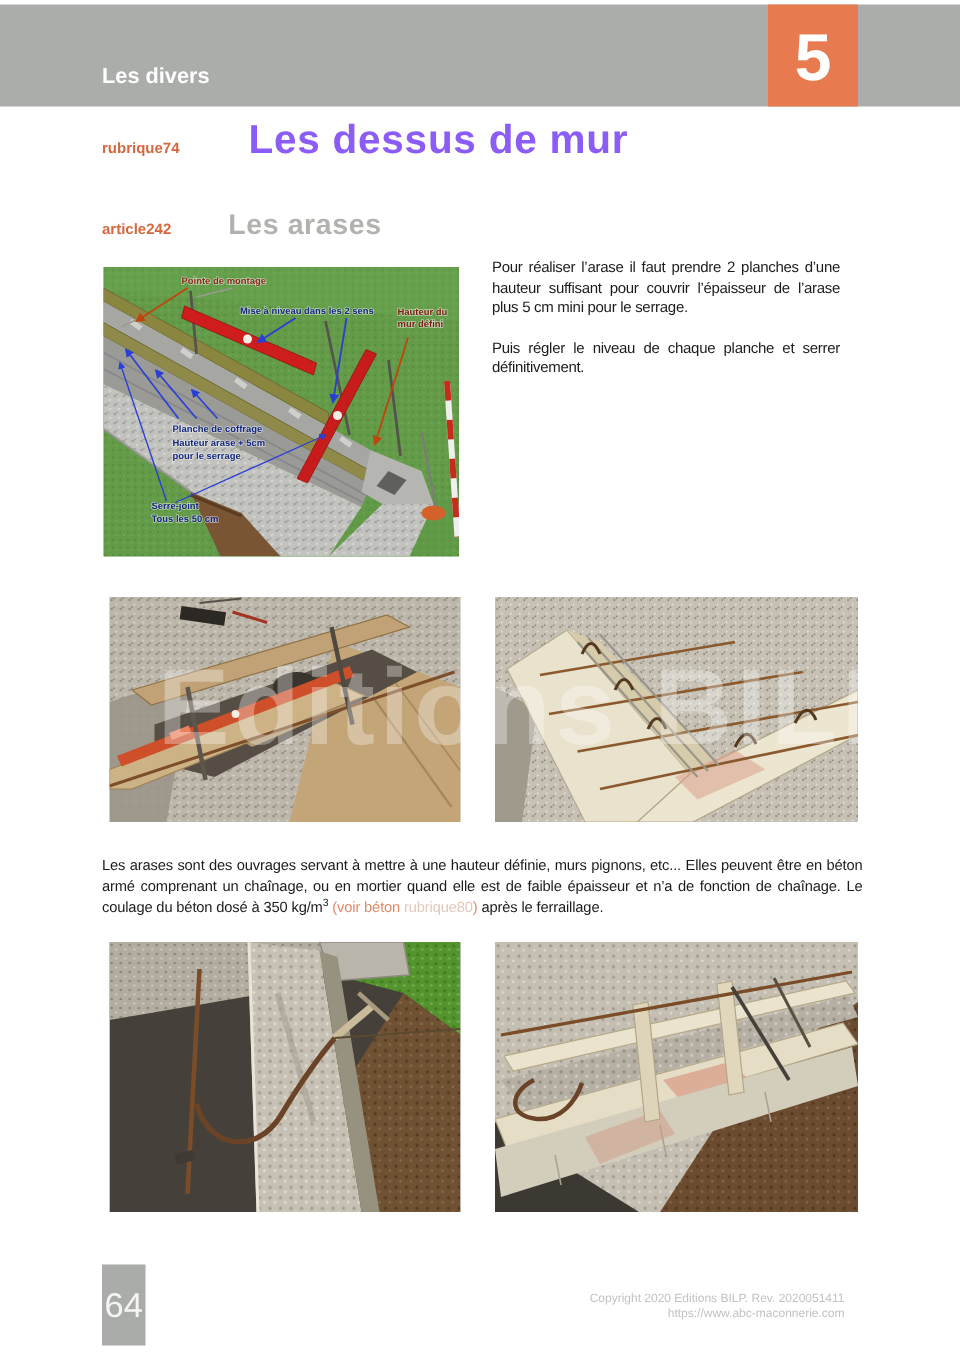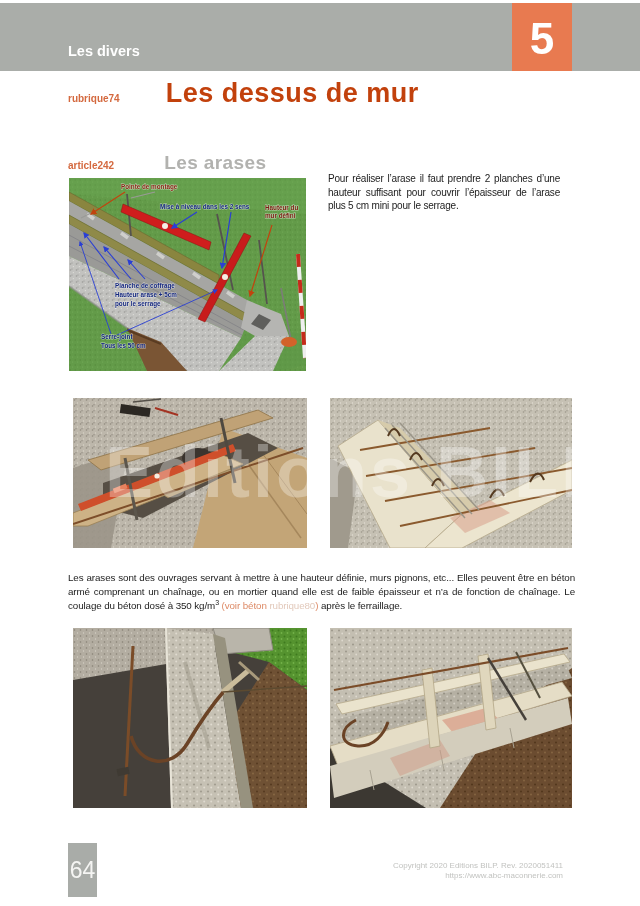--- a/index.html
+++ b/index.html
@@ -8,22 +8,22 @@
   .bar{position:absolute;left:0;top:3px;width:640px;height:68px;background:#aaada9;
        display:flex;align-items:flex-end;}
   .bar .chapter{margin:0 0 12px 68px;color:#ffffff;font-weight:bold;font-size:14.5px;}
   .num{position:absolute;left:512px;top:3px;width:60px;height:68px;background:#e87a50;
        display:flex;align-items:center;justify-content:center;color:#fff;font-weight:bold;
        font-size:44px;padding-top:4px;box-sizing:border-box;}
   .trow{position:absolute;display:flex;align-items:baseline;gap:7px;}
   .rub{left:68px;top:80px;gap:46px;}
   .art{left:68px;top:141px;gap:38px;}
   .tag{color:#d4693f;font-weight:bold;font-size:10px;letter-spacing:0;}
-  .t1{color:#c2410c;font-weight:bold;font-size:27px;line-height:1;letter-spacing:.5px;margin:0;}
-  .t2{color:#b2b2af;font-weight:bold;font-size:19px;line-height:1;letter-spacing:.4px;margin:12px;}
+  .t1{color:#8b5cf6;font-weight:bold;font-size:27px;line-height:1;letter-spacing:.5px;margin:0;}
+  .t2{color:#b2b2af;font-weight:bold;font-size:19px;line-height:1;letter-spacing:.4px;margin:0;}
   .fig{position:absolute;overflow:hidden;background:#649b49;}
   .fig svg{display:block;width:100%;height:100%;}
   .fig-diagram{left:69px;top:178px;width:237px;height:193px;}
   .ph{position:absolute;overflow:hidden;background:#b9b3a7;}
   .ph svg{display:block;width:100%;height:100%;}
   .ph1{left:73px;top:398px;width:234px;height:150px;}
   .ph2{left:330px;top:398px;width:242px;height:150px;}
   .ph3{left:73px;top:628px;width:234px;height:180px;}
   .ph4{left:330px;top:628px;width:242px;height:180px;}
   .intro{position:absolute;left:328px;top:172px;width:244px;font-size:10px;
@@ -155,20 +155,21 @@
         <text class="dlbl" x="46" y="119" fill="#14277e">Hauteur arase + 5cm</text>
         <text class="dlbl" x="46" y="128" fill="#14277e">pour le serrage</text>
         <text class="dlbl" x="32" y="161" fill="#14277e">Serre-joint</text>
         <text class="dlbl" x="32" y="170" fill="#14277e">Tous les 50 cm</text>
       </g>
     </svg>
   </div>
 
   <div class="intro">
     <p>Pour réaliser l’arase il faut prendre 2 planches d’une hauteur suffisant pour couvrir l’épaisseur de l’arase plus 5 cm mini pour le serrage.</p>
+    <p>Puis régler le niveau de chaque planche et serrer définitivement.</p>
   </div>
 
   <div class="ph ph1">
     <svg viewBox="0 0 234 150" preserveAspectRatio="none">
       <defs>
         <pattern id="g1" width="6" height="6" patternUnits="userSpaceOnUse">
           <rect width="6" height="6" fill="#bdb7ab"></rect>
           <circle cx="1.5" cy="2" r=".8" fill="#8f897d"></circle>
           <circle cx="4.5" cy="5" r=".7" fill="#d9d4c8"></circle>
           <circle cx="3" cy=".8" r=".5" fill="#6f695e"></circle>

